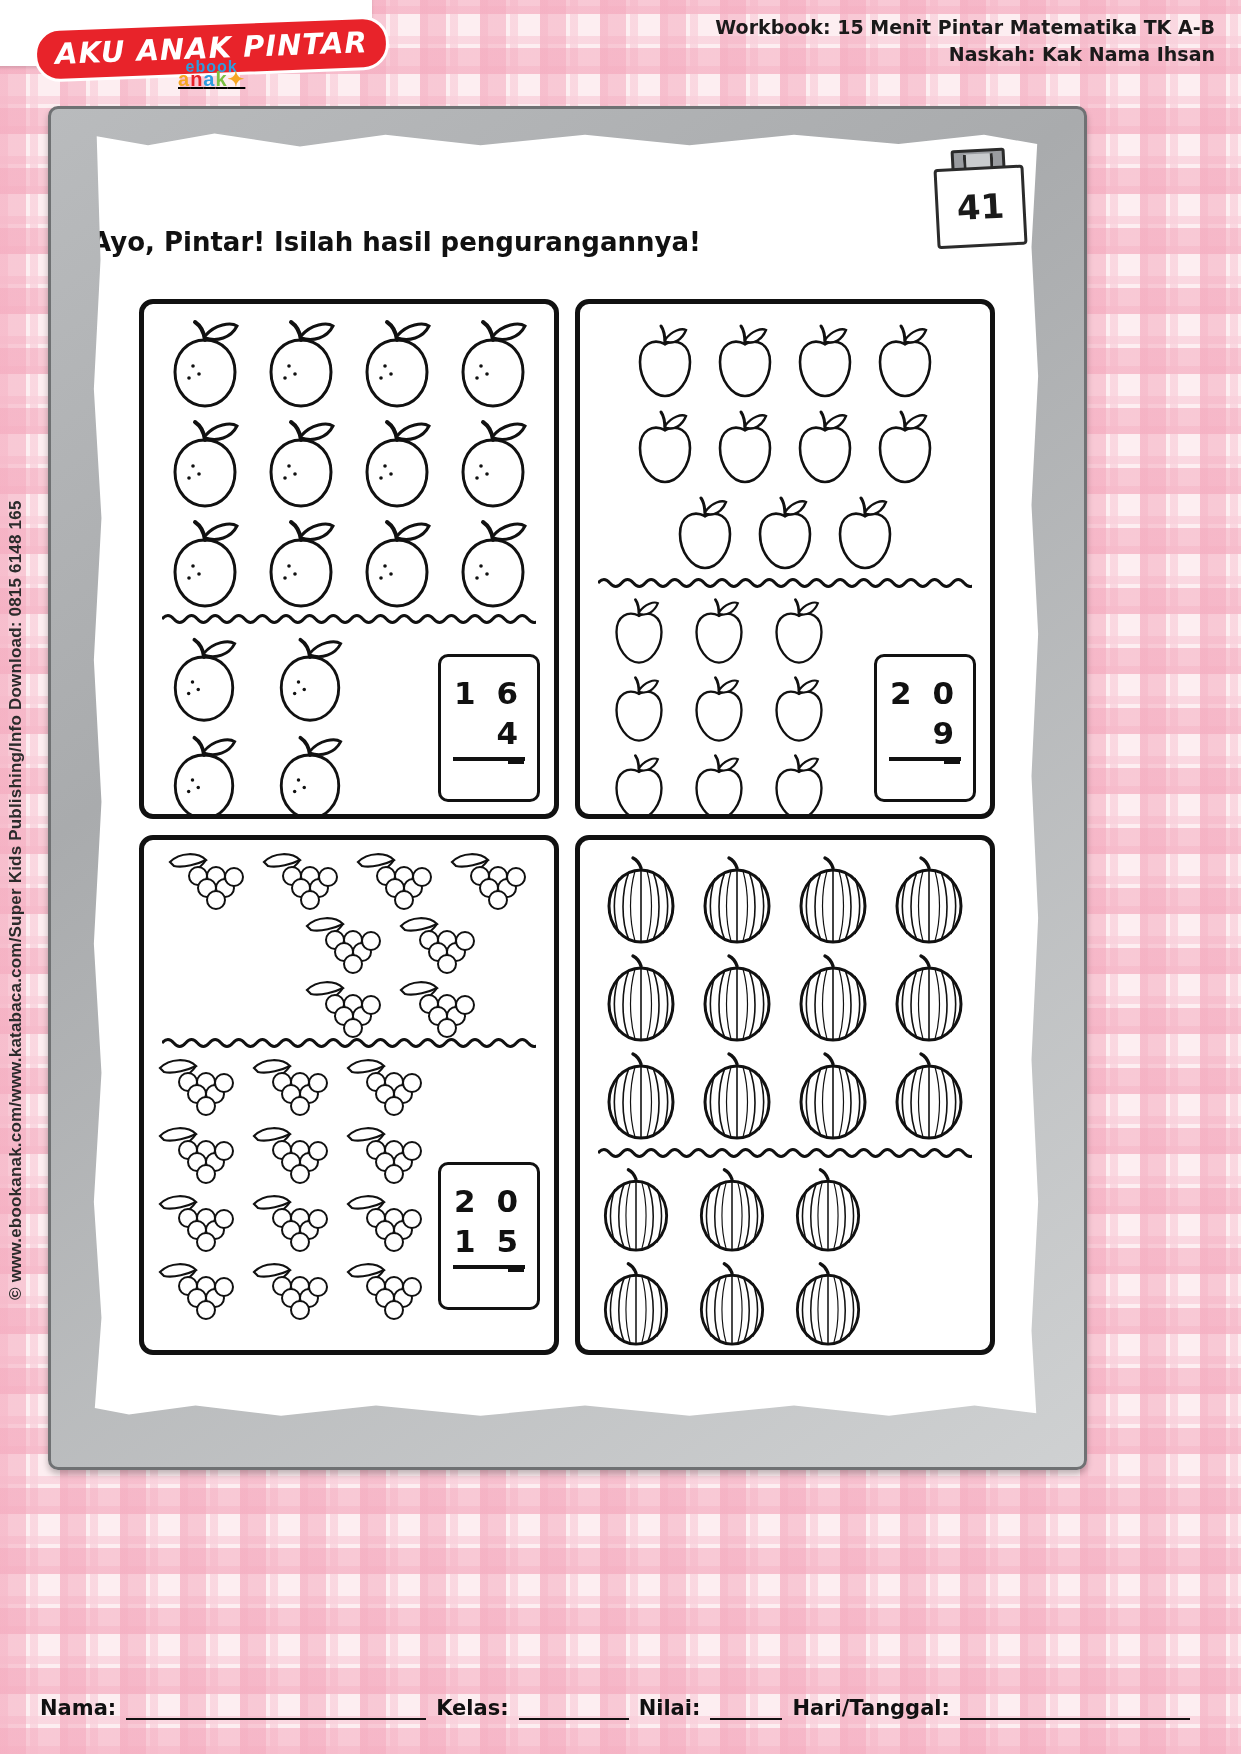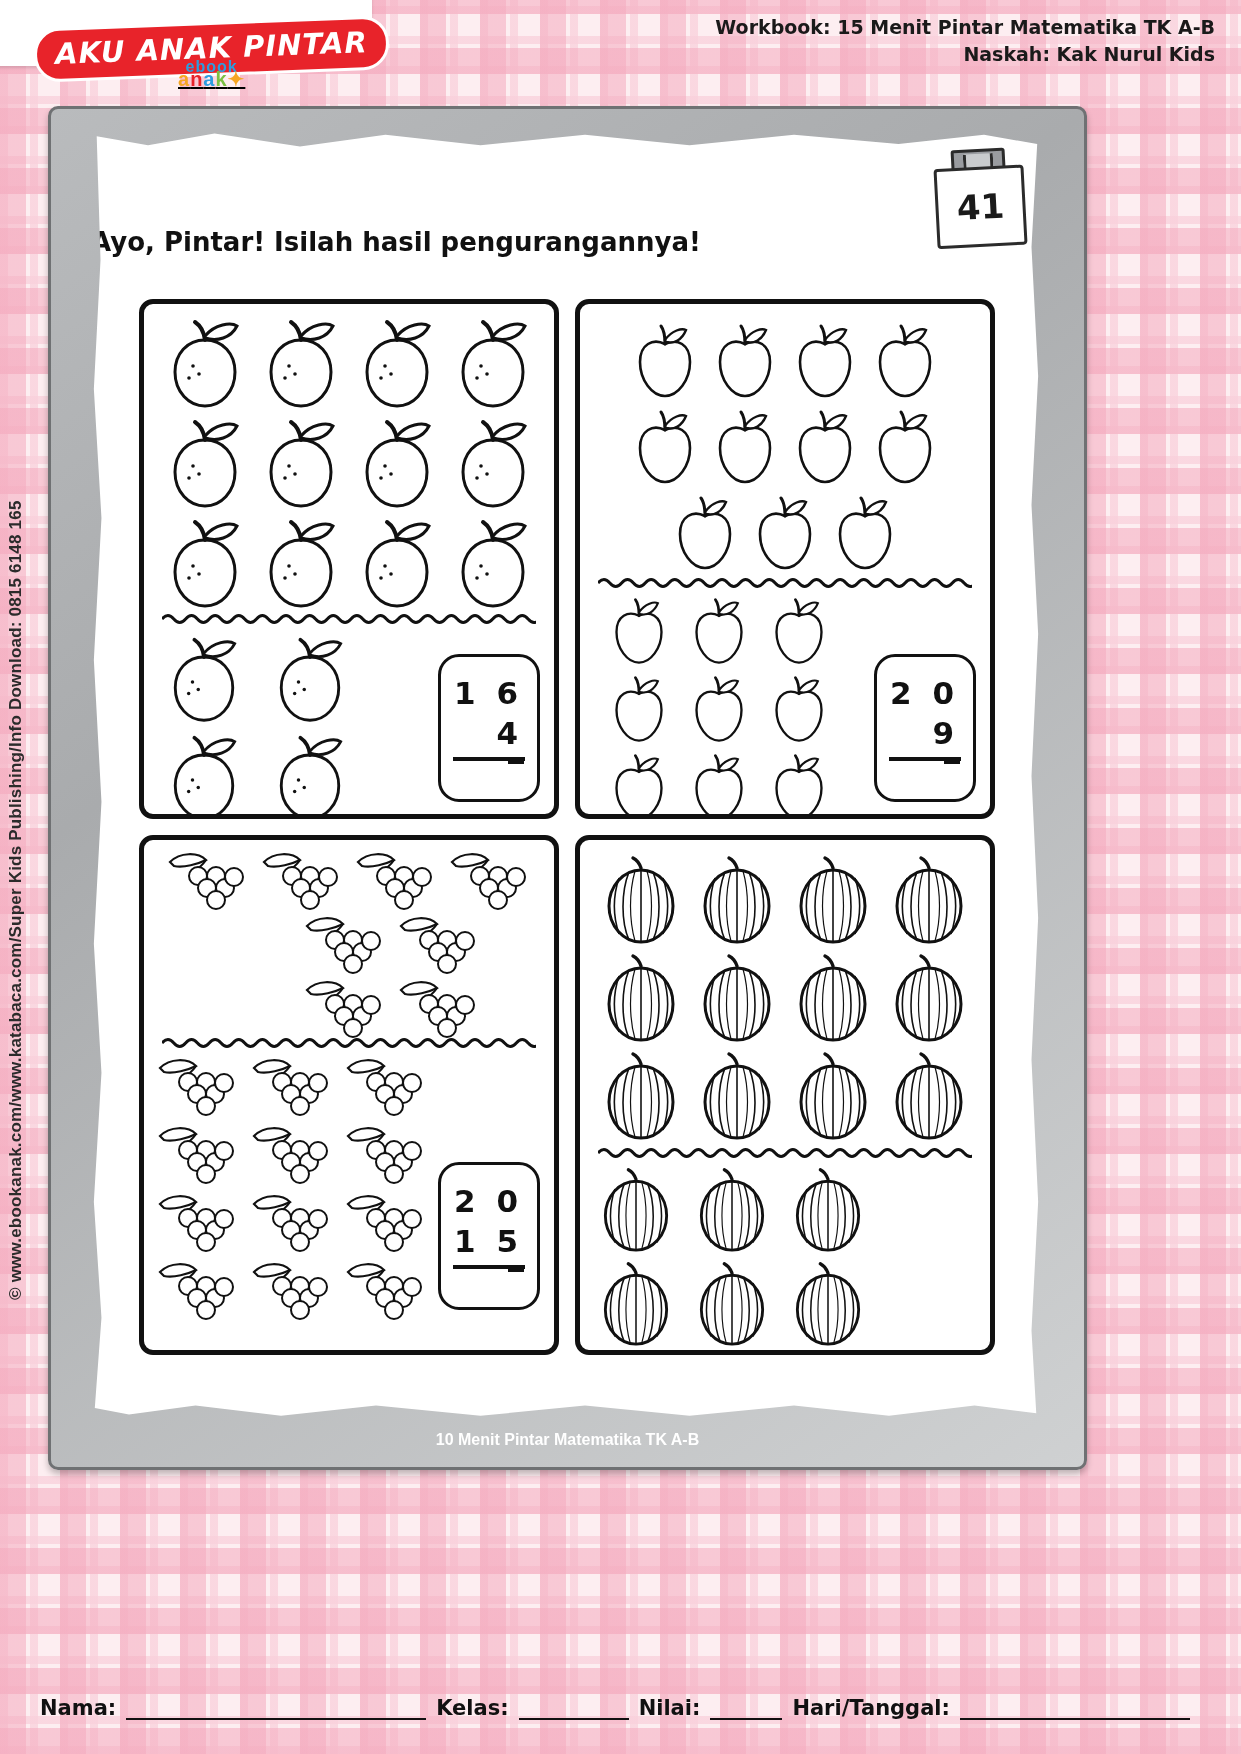--- a/index.html
+++ b/index.html
@@ -245,21 +245,21 @@
   .wavy {
     position: absolute;
     left: 18px;
     right: 18px;
     height: 14px;
   }
   .answer-card {
     position: absolute;
     background: #ffffff;
     border: 3px solid #111111;
-    border-radius: 21px;
+    border-radius: 10px;
     width: 96px;
     height: 142px;
     right: 14px;
     bottom: 12px;
     font-family: "DejaVu Sans", sans-serif;
     font-weight: bold;
     color: #111111;
   }
   .answer-card .top-num {
     position: absolute;
@@ -327,21 +327,21 @@
 <div class="brand-title">AKU ANAK PINTAR</div>
 <div class="brand-sub">
   <div class="w1">ebook</div>
   <div class="w2">
     <span>a</span><span>n</span><span>a</span><span>k</span><span>✦</span>
   </div>
 </div>
 
 <div class="credits">
   <div>Workbook: 15 Menit Pintar Matematika TK A-B</div>
-  <div>Naskah: Kak Nurul Kids</div>
+  <div>Naskah: Kak Nama Ihsan</div>
 </div>
 
 <div class="side-watermark">© www.ebookanak.com/www.katabaca.com/Super Kids Publishing/Info Download: 0815 6148 165</div>
 
 <div class="sheet-outer">
   <div class="sheet-paper">
 
     <div class="page-clip">
       <div class="clip-top"></div>
       <div class="clip-wire"></div>
@@ -1052,21 +1052,20 @@
             <path d="M40 19 C34 40 34 68 40 89" stroke="#111" stroke-width="1.2" fill="none"></path>
             <path d="M52 19 C58 40 58 68 52 89" stroke="#111" stroke-width="1.2" fill="none"></path>
           </svg>
         </div>
 
       </div>
 
     </div>
   </div>
 
-  <div class="footer-strip">10 Menit Pintar Matematika TK A-B</div>
 </div>
 
 <div class="nameline">
   <span class="lbl">Nama:</span>
   <span class="ln ln-a"></span>
   <span class="lbl">Kelas:</span>
   <span class="ln ln-b"></span>
   <span class="lbl">Nilai:</span>
   <span class="ln ln-c"></span>
   <span class="lbl">Hari/Tanggal:</span>

